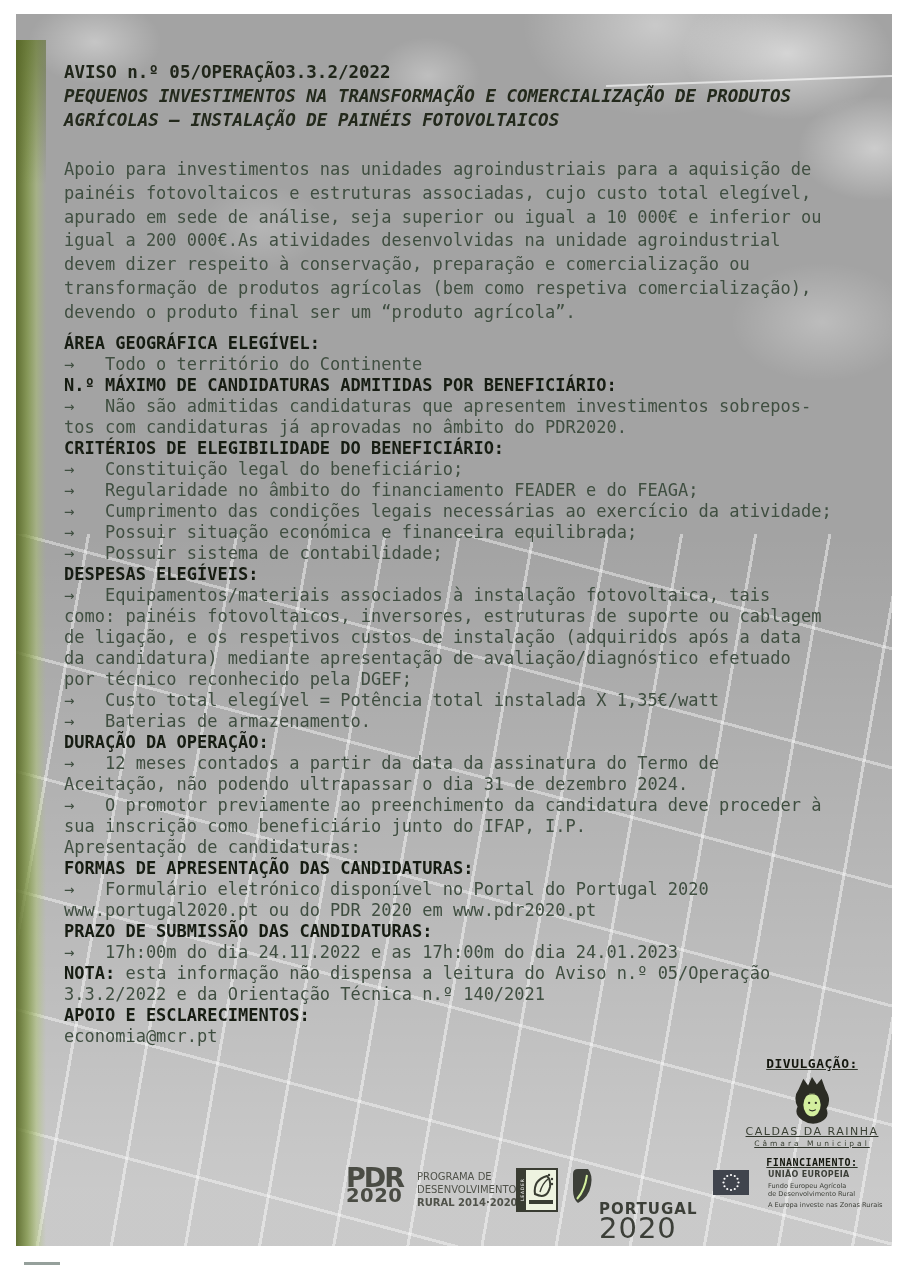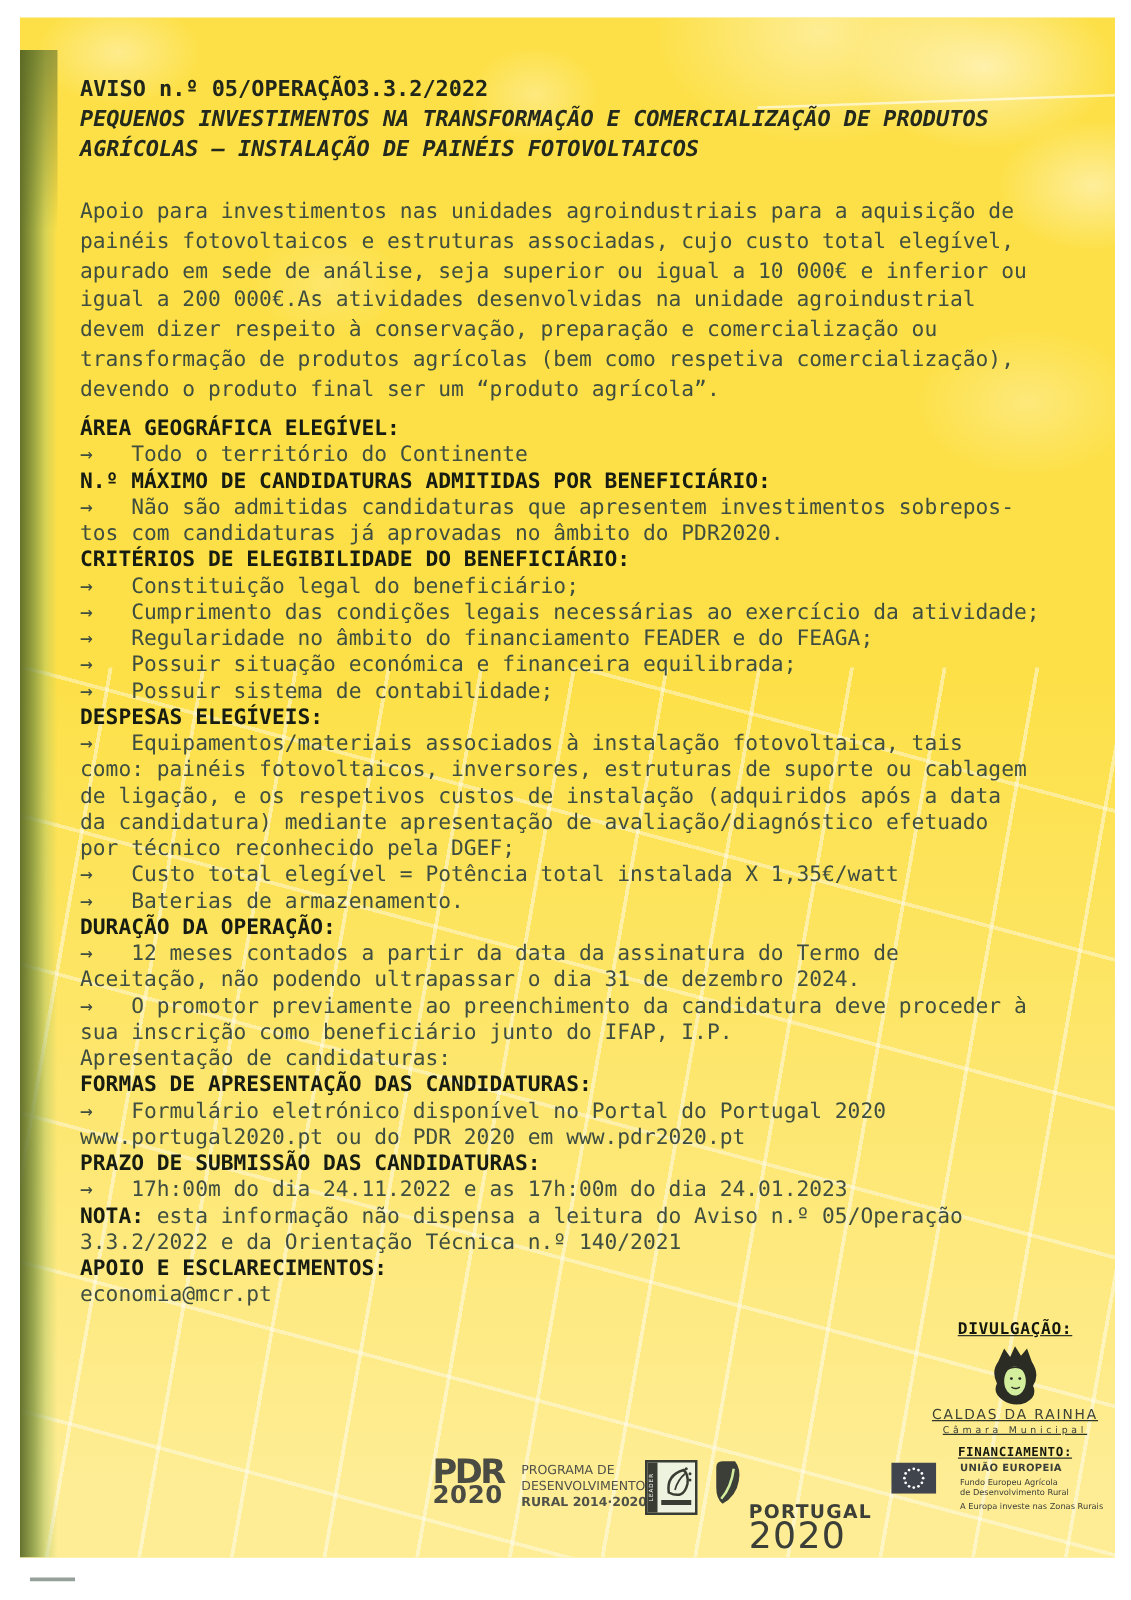--- a/index.html
+++ b/index.html
@@ -2,21 +2,21 @@
 <html><head>
 <meta charset="utf-8">
 <style>
   html,body{margin:0;padding:0;}
   body{
     position:relative;width:905px;height:1280px;background:#ffffff;overflow:hidden;
     font-family:"DejaVu Sans Mono",monospace;
   }
   .page{
     position:absolute;left:16px;top:14px;width:876px;height:1232px;
-    background:#fde047;overflow:hidden;
+    background:#a3a3a3;overflow:hidden;
   }
   
   .foliage{
     position:absolute;left:0;top:0;right:0;height:560px;pointer-events:none;
     background:
       radial-gradient(150px 95px at 88% 7%,  rgba(255,255,255,.55), rgba(255,255,255,0) 70%),
       radial-gradient(190px 130px at 73% 2%, rgba(255,255,255,.42), rgba(255,255,255,0) 70%),
       radial-gradient(110px 75px at 98% 24%, rgba(255,255,255,.45), rgba(255,255,255,0) 70%),
       radial-gradient(95px 60px at 9% 5%,    rgba(255,255,255,.38), rgba(255,255,255,0) 70%),
       radial-gradient(75px 55px at 47% 11%,  rgba(255,255,255,.30), rgba(255,255,255,0) 70%),
@@ -117,22 +117,22 @@
     <div class="gap2"></div>
 
     <div class="blocks">
       <div class="h pre">ÁREA GEOGRÁFICA ELEGÍVEL:</div>
       <div class="pre">→   Todo o território do Continente</div>
       <div class="h pre">N.º MÁXIMO DE CANDIDATURAS ADMITIDAS POR BENEFICIÁRIO:</div>
       <div class="pre">→   Não são admitidas candidaturas que apresentem investimentos sobrepos-
 tos com candidaturas já aprovadas no âmbito do PDR2020.</div>
       <div class="h pre">CRITÉRIOS DE ELEGIBILIDADE DO BENEFICIÁRIO:</div>
       <div class="pre">→   Constituição legal do beneficiário;</div>
+      <div class="pre">→   Regularidade no âmbito do financiamento FEADER e do FEAGA;</div>
       <div class="pre">→   Cumprimento das condições legais necessárias ao exercício da atividade;</div>
-      <div class="pre">→   Regularidade no âmbito do financiamento FEADER e do FEAGA;</div>
       <div class="pre">→   Possuir situação económica e financeira equilibrada;</div>
       <div class="pre">→   Possuir sistema de contabilidade;</div>
       <div class="h pre">DESPESAS ELEGÍVEIS:</div>
       <div class="pre">→   Equipamentos/materiais associados à instalação fotovoltaica, tais
 como: painéis fotovoltaicos, inversores, estruturas de suporte ou cablagem
 de ligação, e os respetivos custos de instalação (adquiridos após a data
 da candidatura) mediante apresentação de avaliação/diagnóstico efetuado
 por técnico reconhecido pela DGEF;</div>
       <div class="pre">→   Custo total elegível = Potência total instalada X 1,35€/watt</div>
       <div class="pre">→   Baterias de armazenamento.</div>

